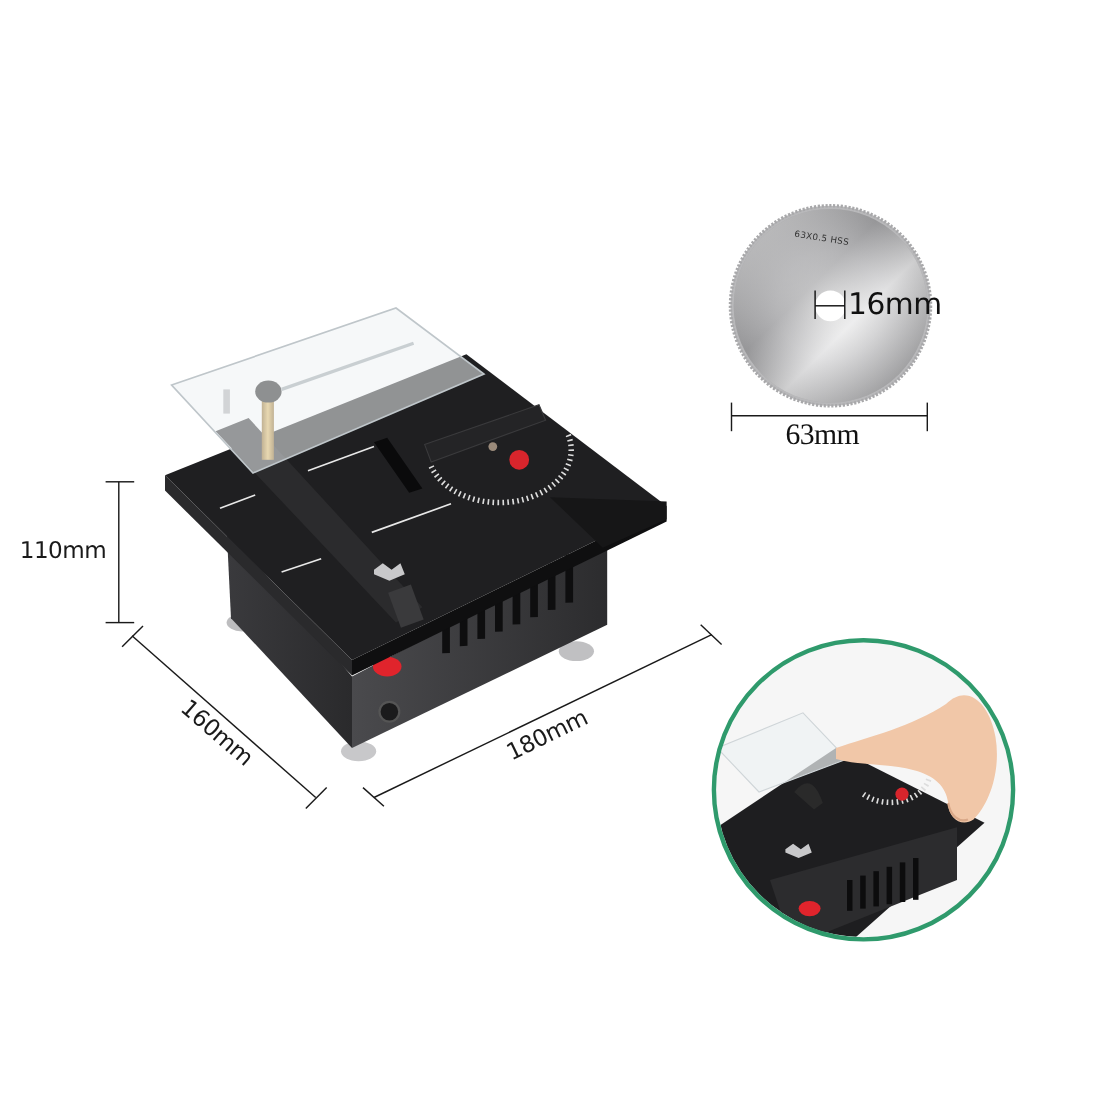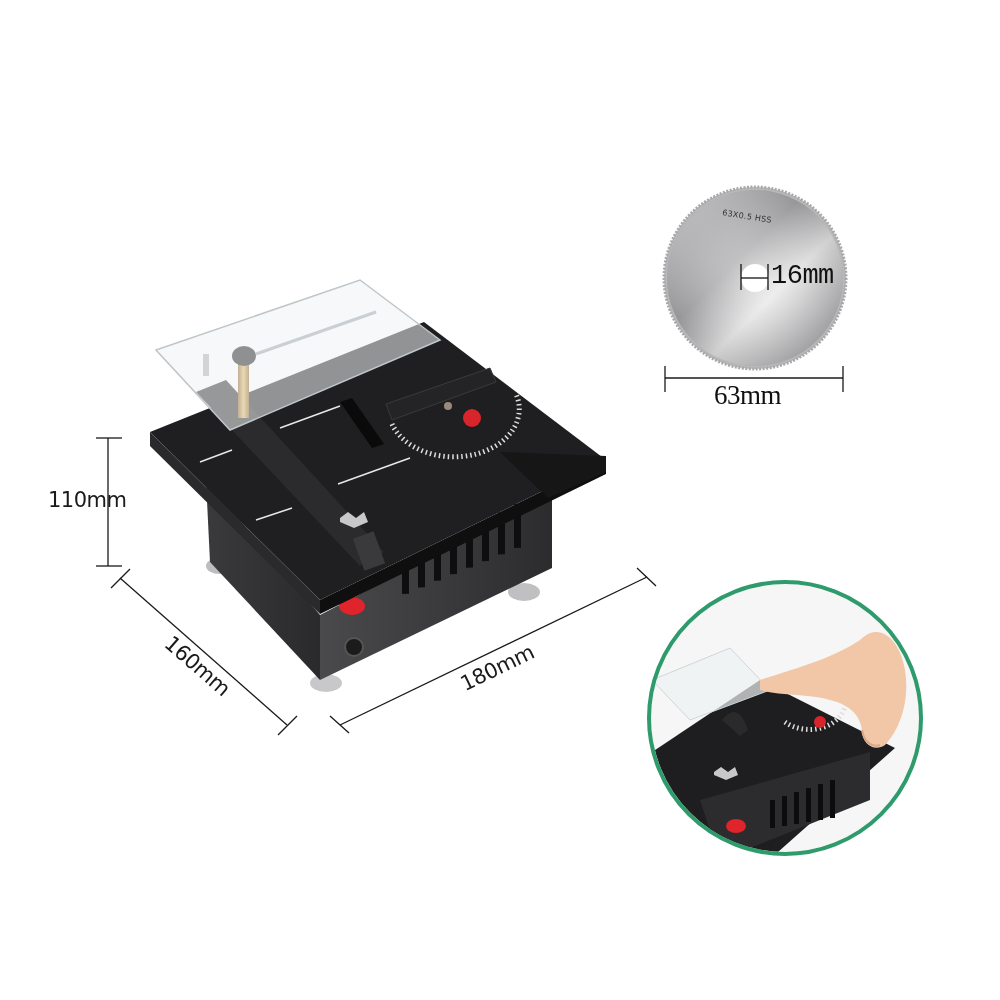--- a/index.html
+++ b/index.html
@@ -158,23 +158,23 @@
 
       <path d="M714,772 l7,-5 l7,5 l7,-5 l3,8 l-12,5 l-12,-5 z" fill="#c8c8ca"></path>
 
       <path d="M760,680 C790,670 830,660 860,640 C880,620 900,640 905,670 C910,700 900,730 885,745 C875,752 862,745 862,730 C860,715 850,705 830,700 C810,694 780,696 760,690 Z" fill="#f1c7a8"></path>
       <path d="M862,730 C864,742 872,748 880,745" stroke="#d9a888" stroke-width="2" fill="none"></path>
     </g>
     <circle cx="785" cy="718" r="136" fill="none" stroke="#2f9a6c" stroke-width="4"></circle>
   </g>
 </svg>
 
-<div class="dim-label" style="left:48px; top:488px;">110mm</div>
+<div class="dim-label" style="left:18px; top:488px;">110mm</div>
 
 <div class="dim-label" style="left:158px; top:654px; transform:rotate(41deg); transform-origin:center;">160mm</div>
 
 <div class="dim-label" style="left:458px; top:656px; transform:rotate(-26deg); transform-origin:center;">180mm</div>
 
-<div class="blade-label" style="left:771px; top:261px;font-family:Liberation Mono, monospace;">16mm</div>
+<div class="blade-label" style="left:771px; top:261px;">16mm</div>
 
 <div class="blade-label" style="left:714px; top:380px;font-family:Liberation Serif, serif;">63mm</div>
 
 <div class="abs" style="left:722px; top:212px; font-family:'DejaVu Sans', sans-serif; font-size:8px; color:#333; transform:rotate(9deg); letter-spacing:0.3px;">63X0.5 HSS</div>
 
 </body></html>

